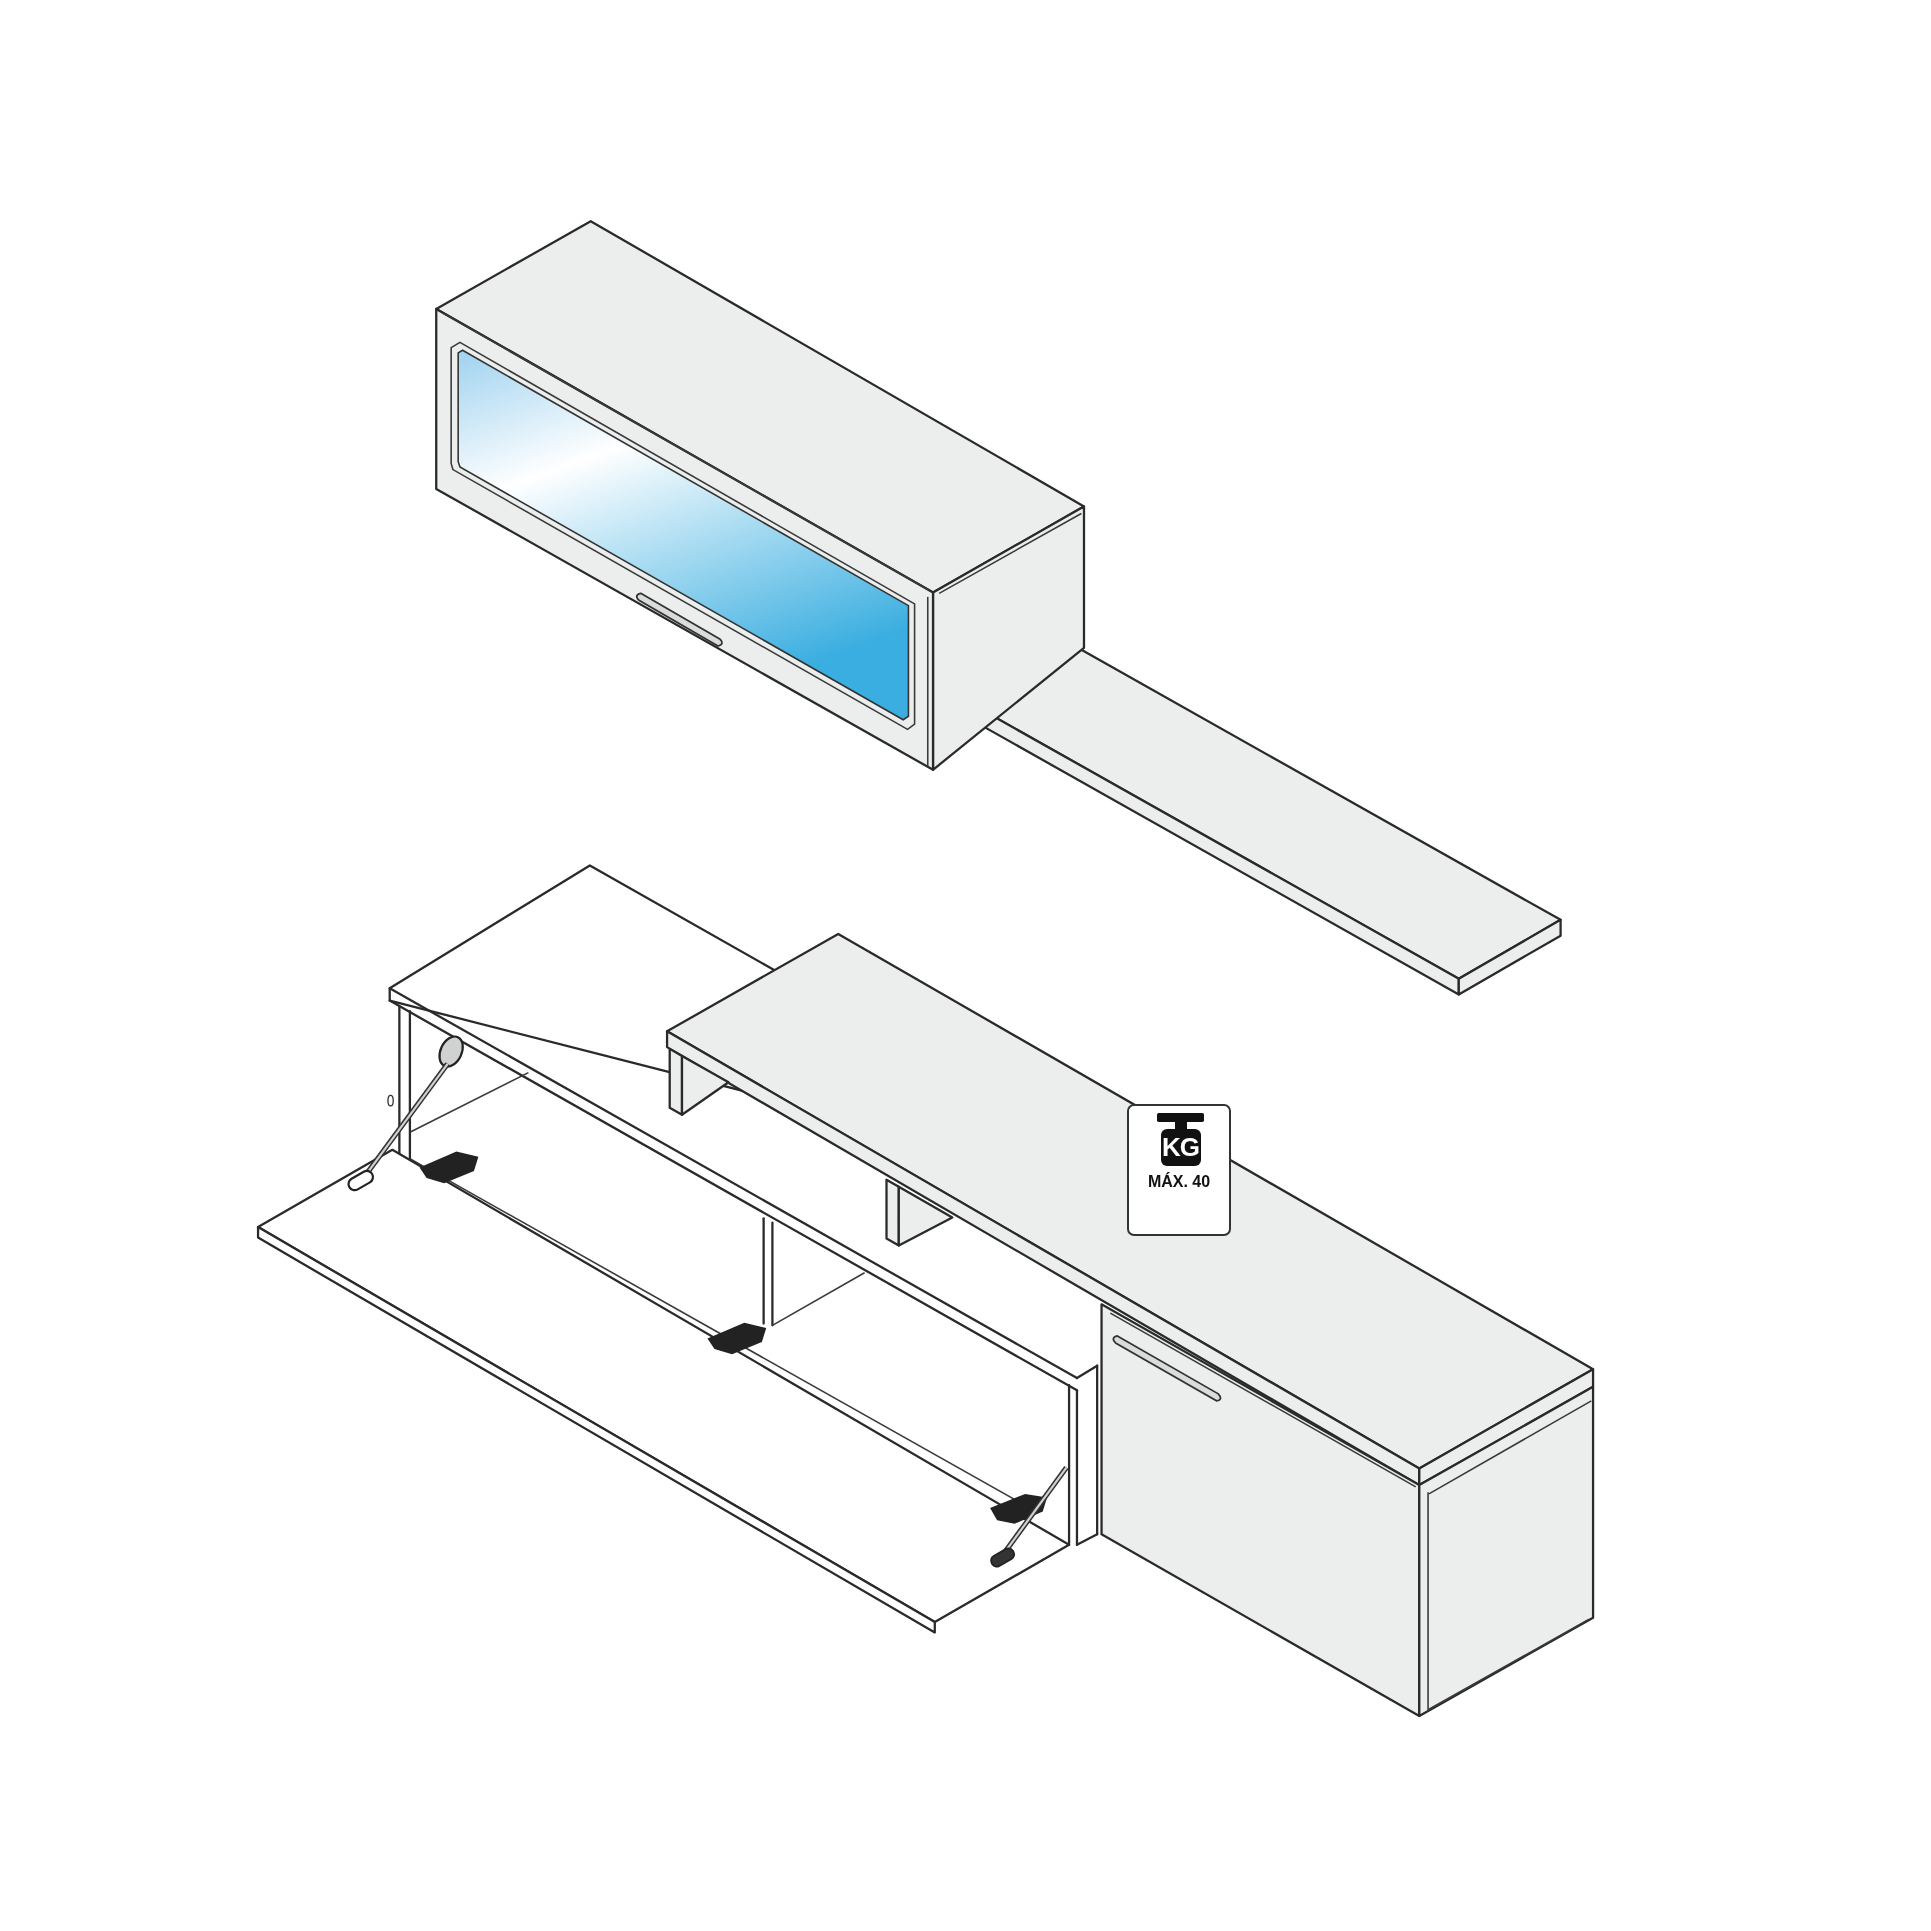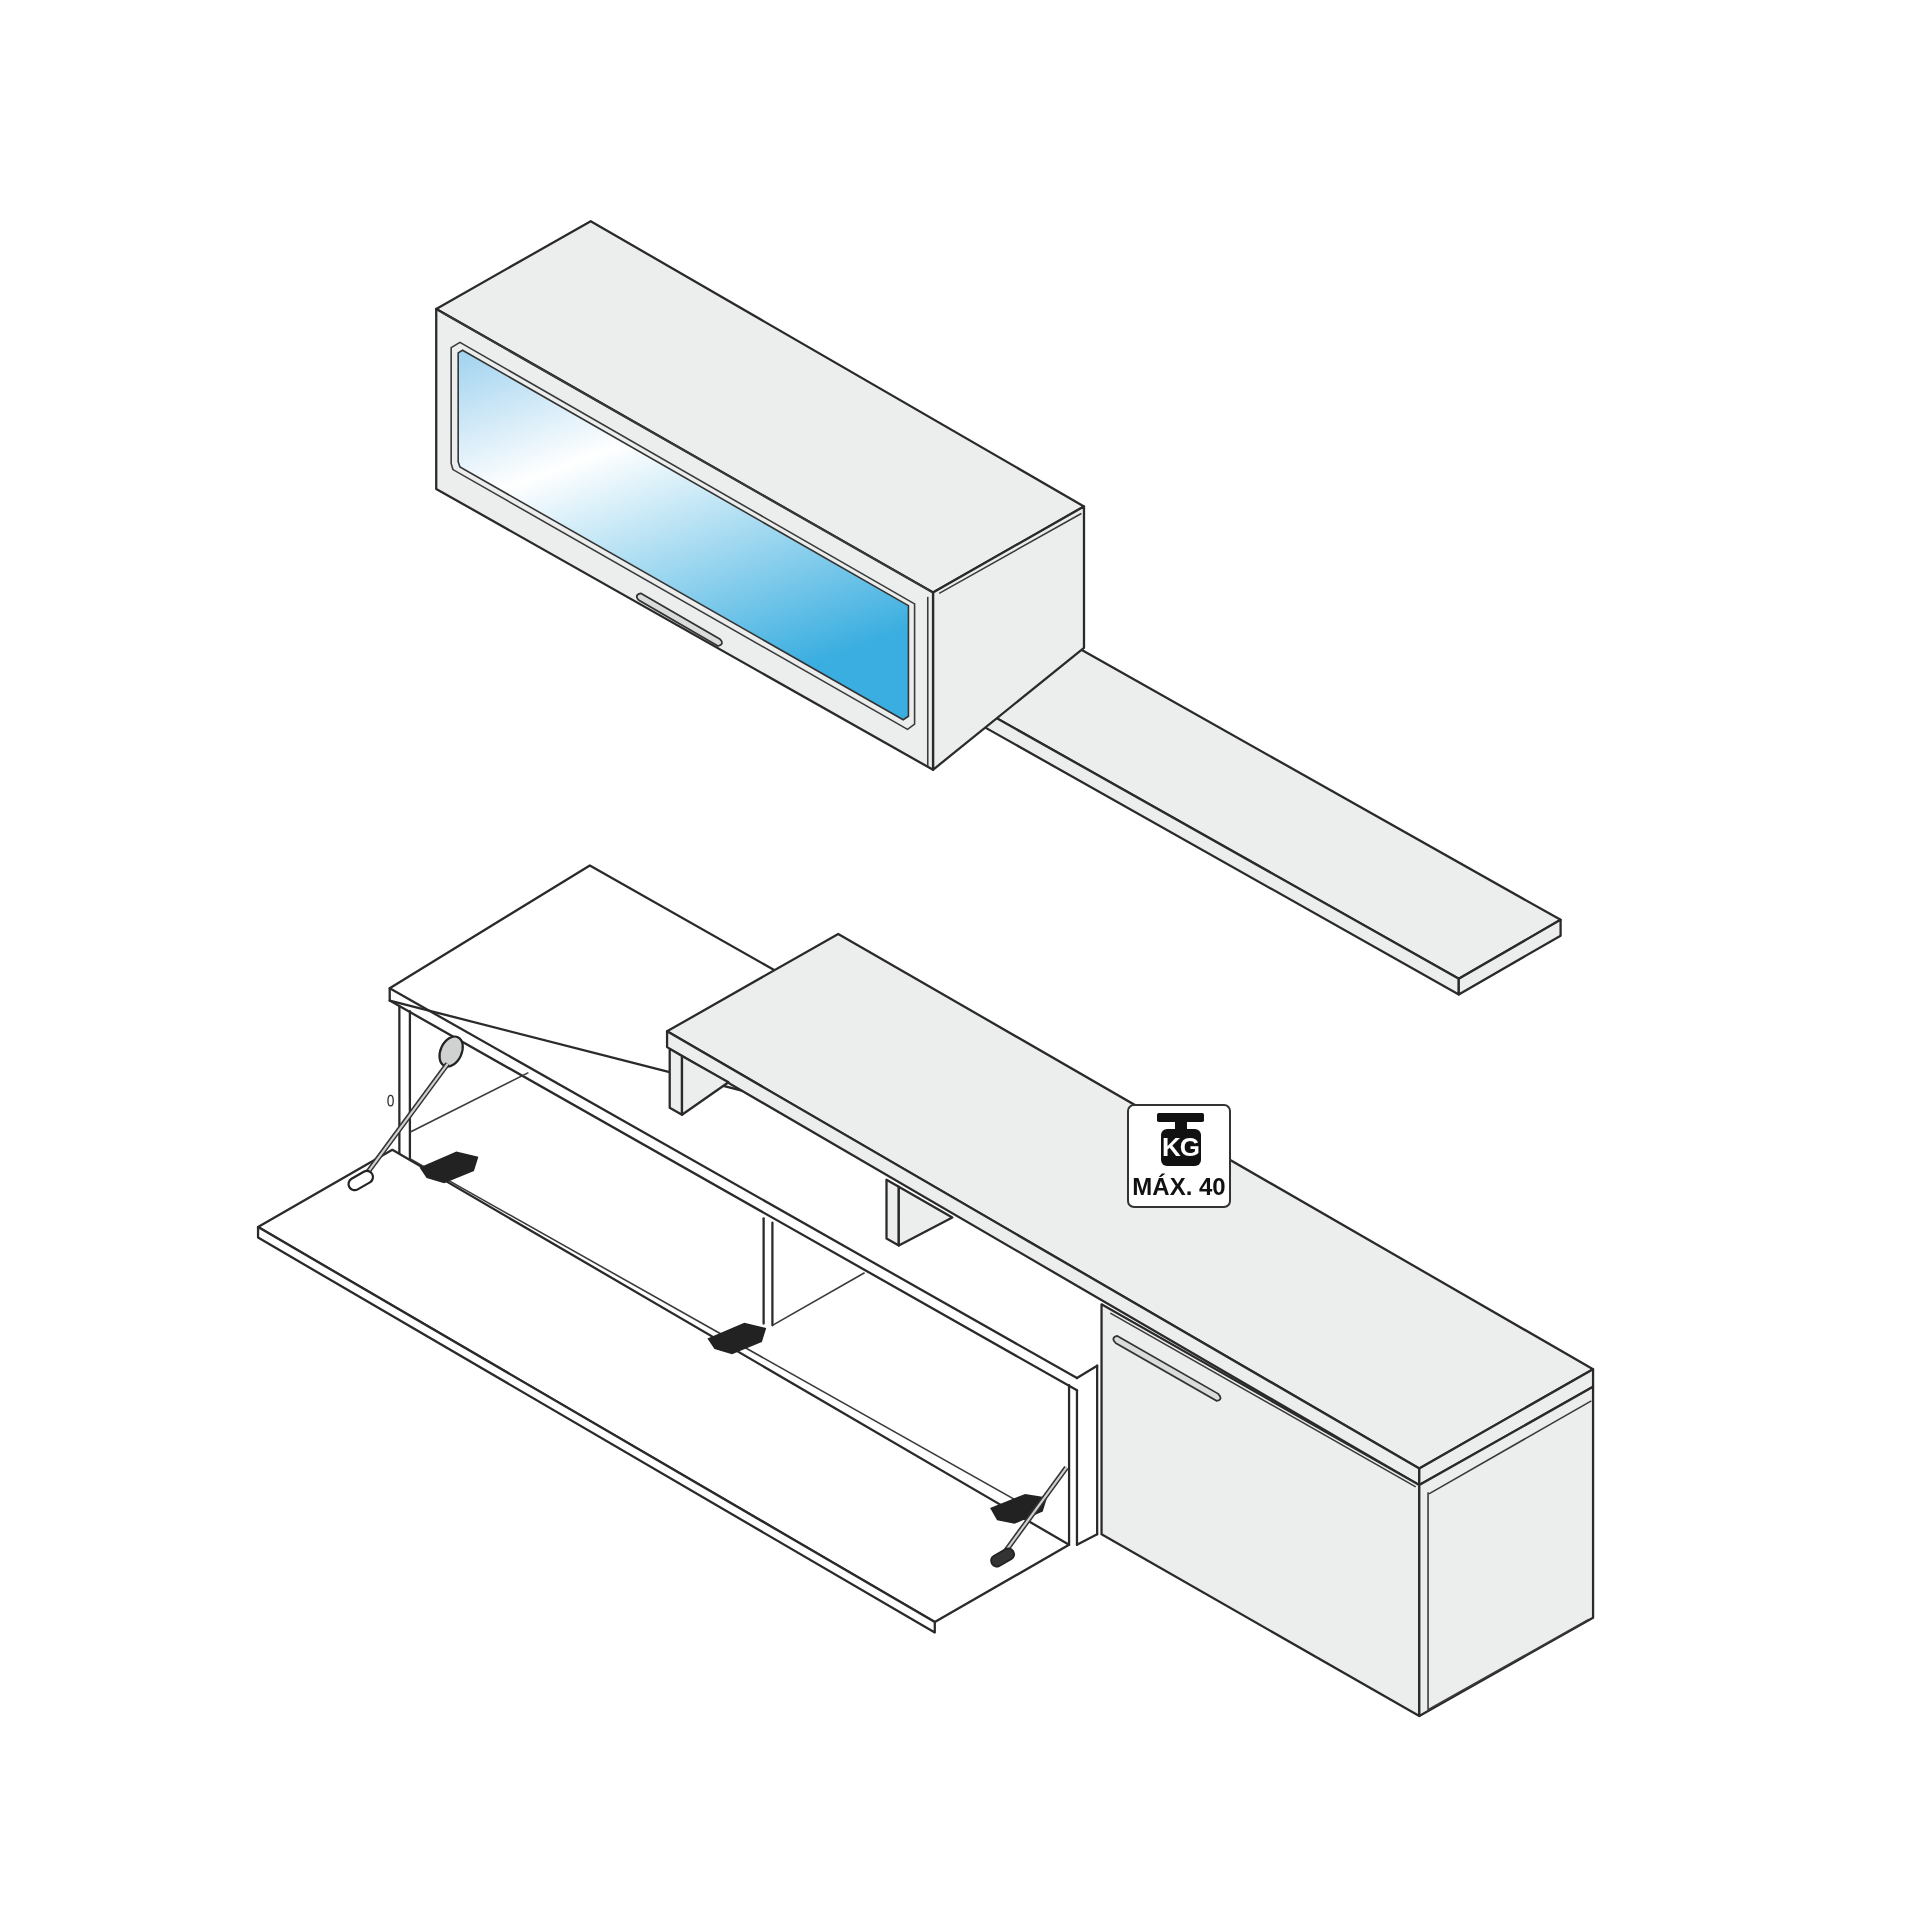--- a/index.html
+++ b/index.html
@@ -1,25 +1,25 @@
 <!DOCTYPE html>
 <html style="font-size:14px"><head>
   <meta charset="utf-8">
   <style>
     html, body { margin:0; padding:0; background:#ffffff; }
     body { width:1931px; height:1931px; position:relative; overflow:hidden; font-family:"Liberation Sans", sans-serif; }
     svg.scene { position:absolute; left:0; top:0; width:1931px; height:1931px; }
     .ln { stroke:#2a2a2a; stroke-width:2.6; stroke-linejoin:round; stroke-linecap:round; }
     .thin { stroke:#3a3a3a; stroke-width:1.8; fill:none; }
-    .badge { position:absolute; left:1127px; top:1104px; width:104px; height:104px; background:#ffffff; border:2.6px solid #333; border-radius:7px; box-sizing:border-box; text-align:center; }
+    .badge { position:absolute; left:1127px; top:1104px; width:104px; height:132px; background:#ffffff; border:2.6px solid #333; border-radius:7px; box-sizing:border-box; text-align:center; }
     .weight { position:absolute; left:28px; top:7px; width:47px; height:56px; }
     .weight .bar { position:absolute; left:0; top:0; width:47px; height:8.8px; background:#111; border-radius:1.8px; }
     .weight .stem { position:absolute; left:17.6px; top:8.8px; width:12.3px; height:8.8px; background:#111; }
     .weight .body { position:absolute; left:3.5px; top:16px; width:40px; height:37px; background:#111; border-radius:6.1px; color:#fff; font-weight:bold; font-size:26px; line-height:37px; letter-spacing:-0.9px; }
-    .badge .cap { position:absolute; left:0; right:0; top:67px; font-weight:bold; font-size:24px; color:#111; letter-spacing:0px; }
+    .badge .cap { position:absolute; left:0; right:0; top:67px; font-weight:bold; font-size:16px; color:#111; letter-spacing:0px; }
   </style>
 </head>
 <body>
 
 <svg class="scene" viewBox="0 0 2200 2200" xmlns="http://www.w3.org/2000/svg">
   <defs>
     <linearGradient id="glass" x1="0" y1="0" x2="0.45" y2="1">
       <stop offset="0" stop-color="#9fd2ef"></stop>
       <stop offset="0.35" stop-color="#ffffff"></stop>
       <stop offset="1" stop-color="#3aaee0"></stop>

